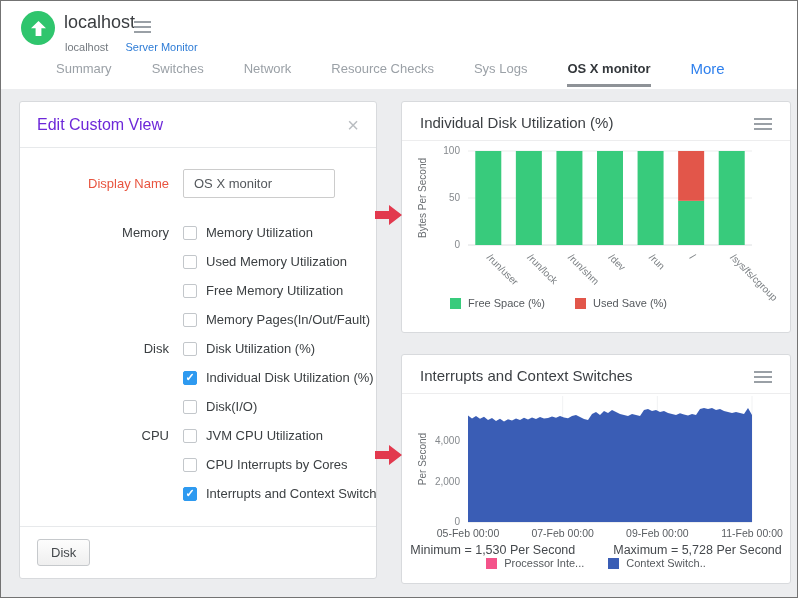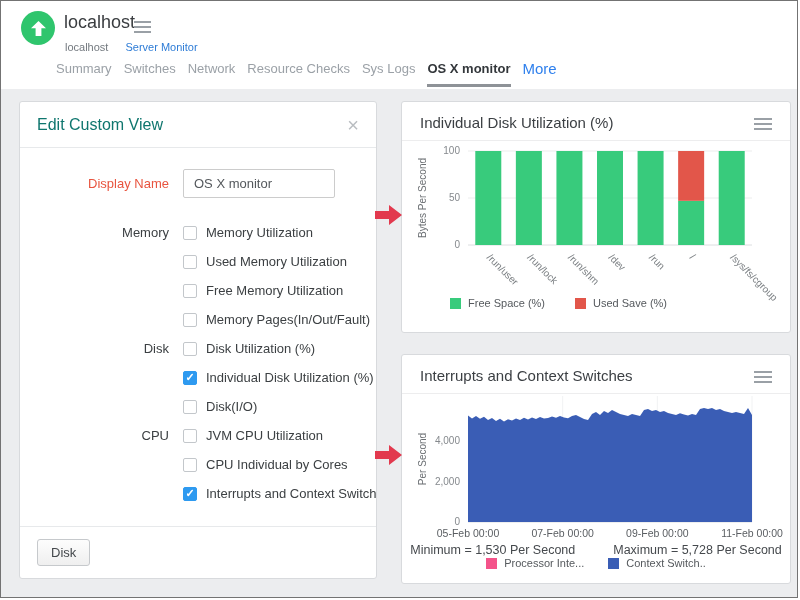--- a/index.html
+++ b/index.html
@@ -8,29 +8,29 @@
 
   
   .content-bg { position:absolute; top:88px; left:0; right:0; bottom:0; background:#ecedef; }
   .logo { position:absolute; left:20px; top:10px; width:34px; height:34px; border-radius:50%; background:#2fc56d; display:flex; align-items:center; justify-content:center; }
   .app-title { position:absolute; left:63px; top:11px; font-size:18px; color:#3a3d40; }
   .hamburger { position:absolute; left:133px; top:20px; width:17px; display:flex; flex-direction:column; gap:3px; cursor:pointer; }
   .hamburger i { display:block; height:2px; background:#9aa0a6; }
   .breadcrumb { position:absolute; left:64px; top:40px; font-size:11px; }
   .crumb-host { color:#73797f; }
   .crumb-link { color:#2e7cd6; margin-left:14px; cursor:pointer; }
-  .tabs { position:absolute; left:55px; top:60px; display:flex; gap:12px; font-size:13px; color:#9ba1a7; align-items:flex-start; }
+  .tabs { position:absolute; left:55px; top:60px; display:flex; gap:40px; font-size:13px; color:#9ba1a7; align-items:flex-start; }
   .tab { padding-bottom:8px; cursor:pointer; white-space:nowrap; }
   .tab.active { color:#33373b; font-weight:bold; border-bottom:3px solid #8e9297; }
   .tab-more { color:#2f80ed; font-size:15px; margin-top:-1px; cursor:pointer; }
 
   
   .edit-panel { position:absolute; left:18px; top:100px; width:358px; height:478px; background:#fff; border:1px solid #d8dadd; border-radius:3px; display:flex; flex-direction:column; }
   .panel-head { height:46px; flex:none; border-bottom:1px solid #e7e9eb; display:flex; align-items:center; justify-content:space-between; padding:0 17px; }
-  .panel-title { font-size:16px; color:#0f766e; }
+  .panel-title { font-size:16px; color:#6d28d9; }
   .close-btn { color:#b9bdc1; font-size:20px; line-height:1; cursor:pointer; }
   .panel-body { flex:1; padding-top:21px; overflow:hidden; }
   .form-row { display:flex; align-items:center; }
   .col-label { width:163px; flex:none; text-align:right; padding-right:14px; font-size:13px; }
   .dn-label { color:#e8543f; }
   .display-input { width:152px; height:29px; border:1px solid #ccc; border-radius:2px; padding:0 10px; font-size:13px; color:#54585c; outline:none; }
   .check-list { margin-top:20px; }
   .check-row { display:flex; align-items:center; height:29px; }
   .group-cell { width:163px; flex:none; text-align:right; padding-right:14px; font-size:13px; color:#3c4043; }
   .cbox { width:14px; height:14px; flex:none; border:1px solid #c3c7cb; border-radius:2px; background:#fff; position:relative; cursor:pointer; }
@@ -142,21 +142,21 @@
             <span class="check-label">Disk(I/O)</span>
           </div>
           <div class="check-row">
             <span class="group-cell">CPU</span>
             <span class="cbox"></span>
             <span class="check-label">JVM CPU Utilization</span>
           </div>
           <div class="check-row">
             <span class="group-cell"></span>
             <span class="cbox"></span>
-            <span class="check-label">CPU Individual by Cores</span>
+            <span class="check-label">CPU Interrupts by Cores</span>
           </div>
           <div class="check-row">
             <span class="group-cell"></span>
             <span class="cbox checked"></span>
             <span class="check-label">Interrupts and Context Switches</span>
           </div>
         </div>
     </div>
     <div class="panel-foot">
       <button class="save-btn">Disk</button>

